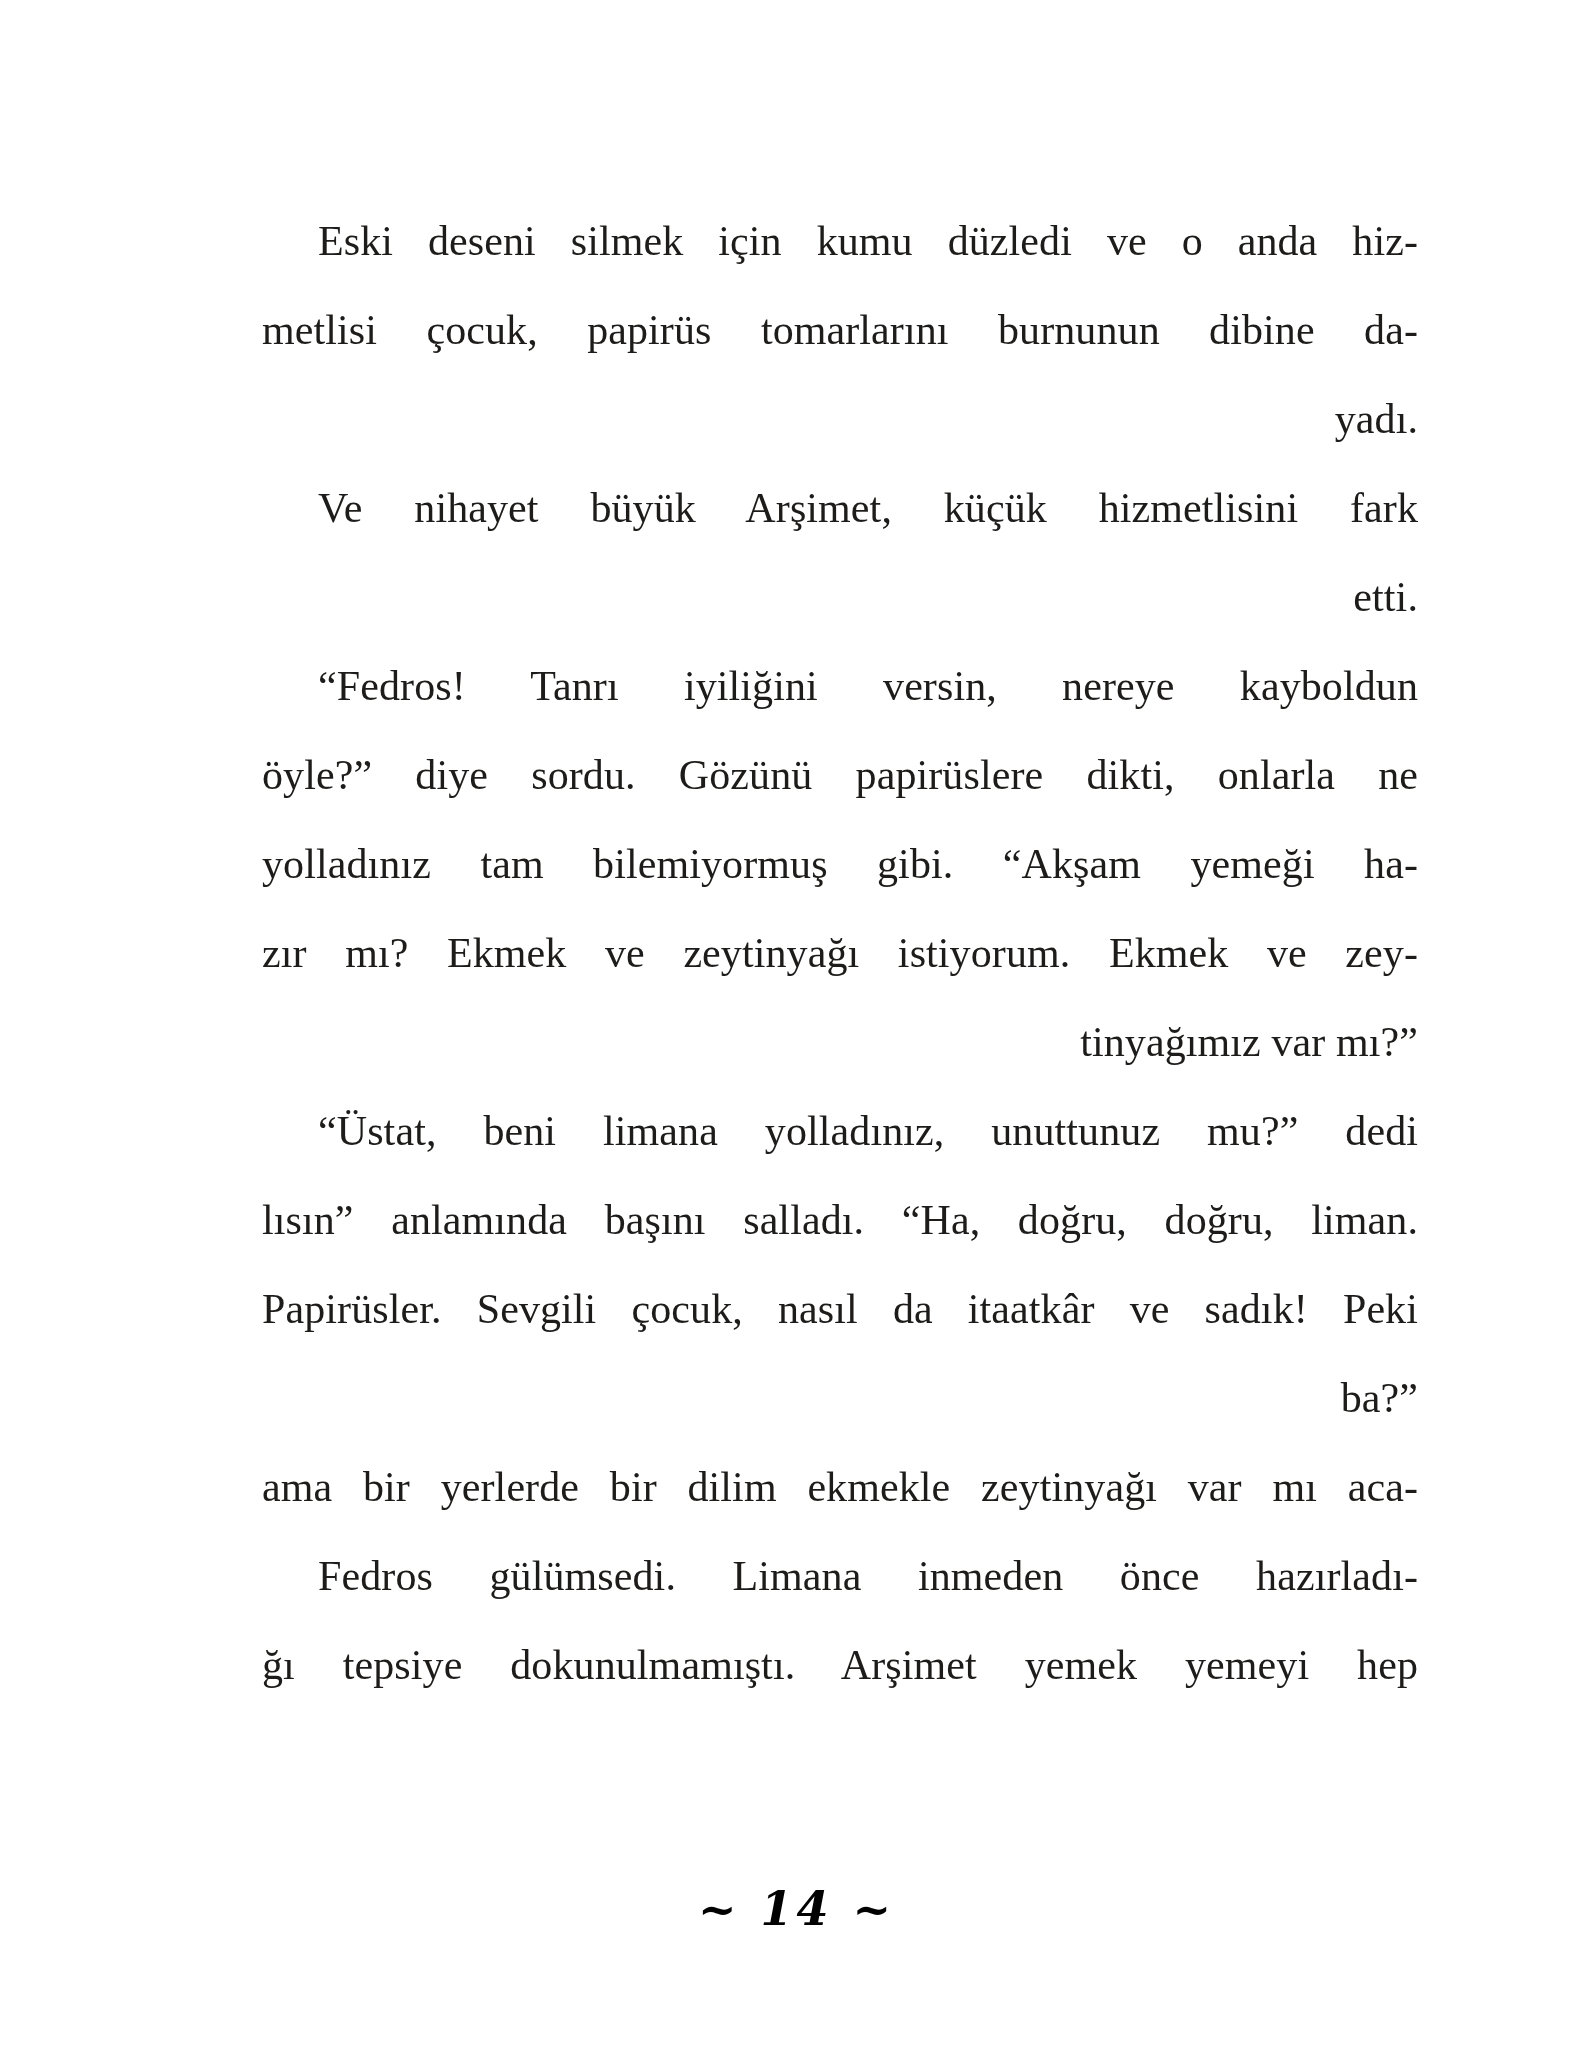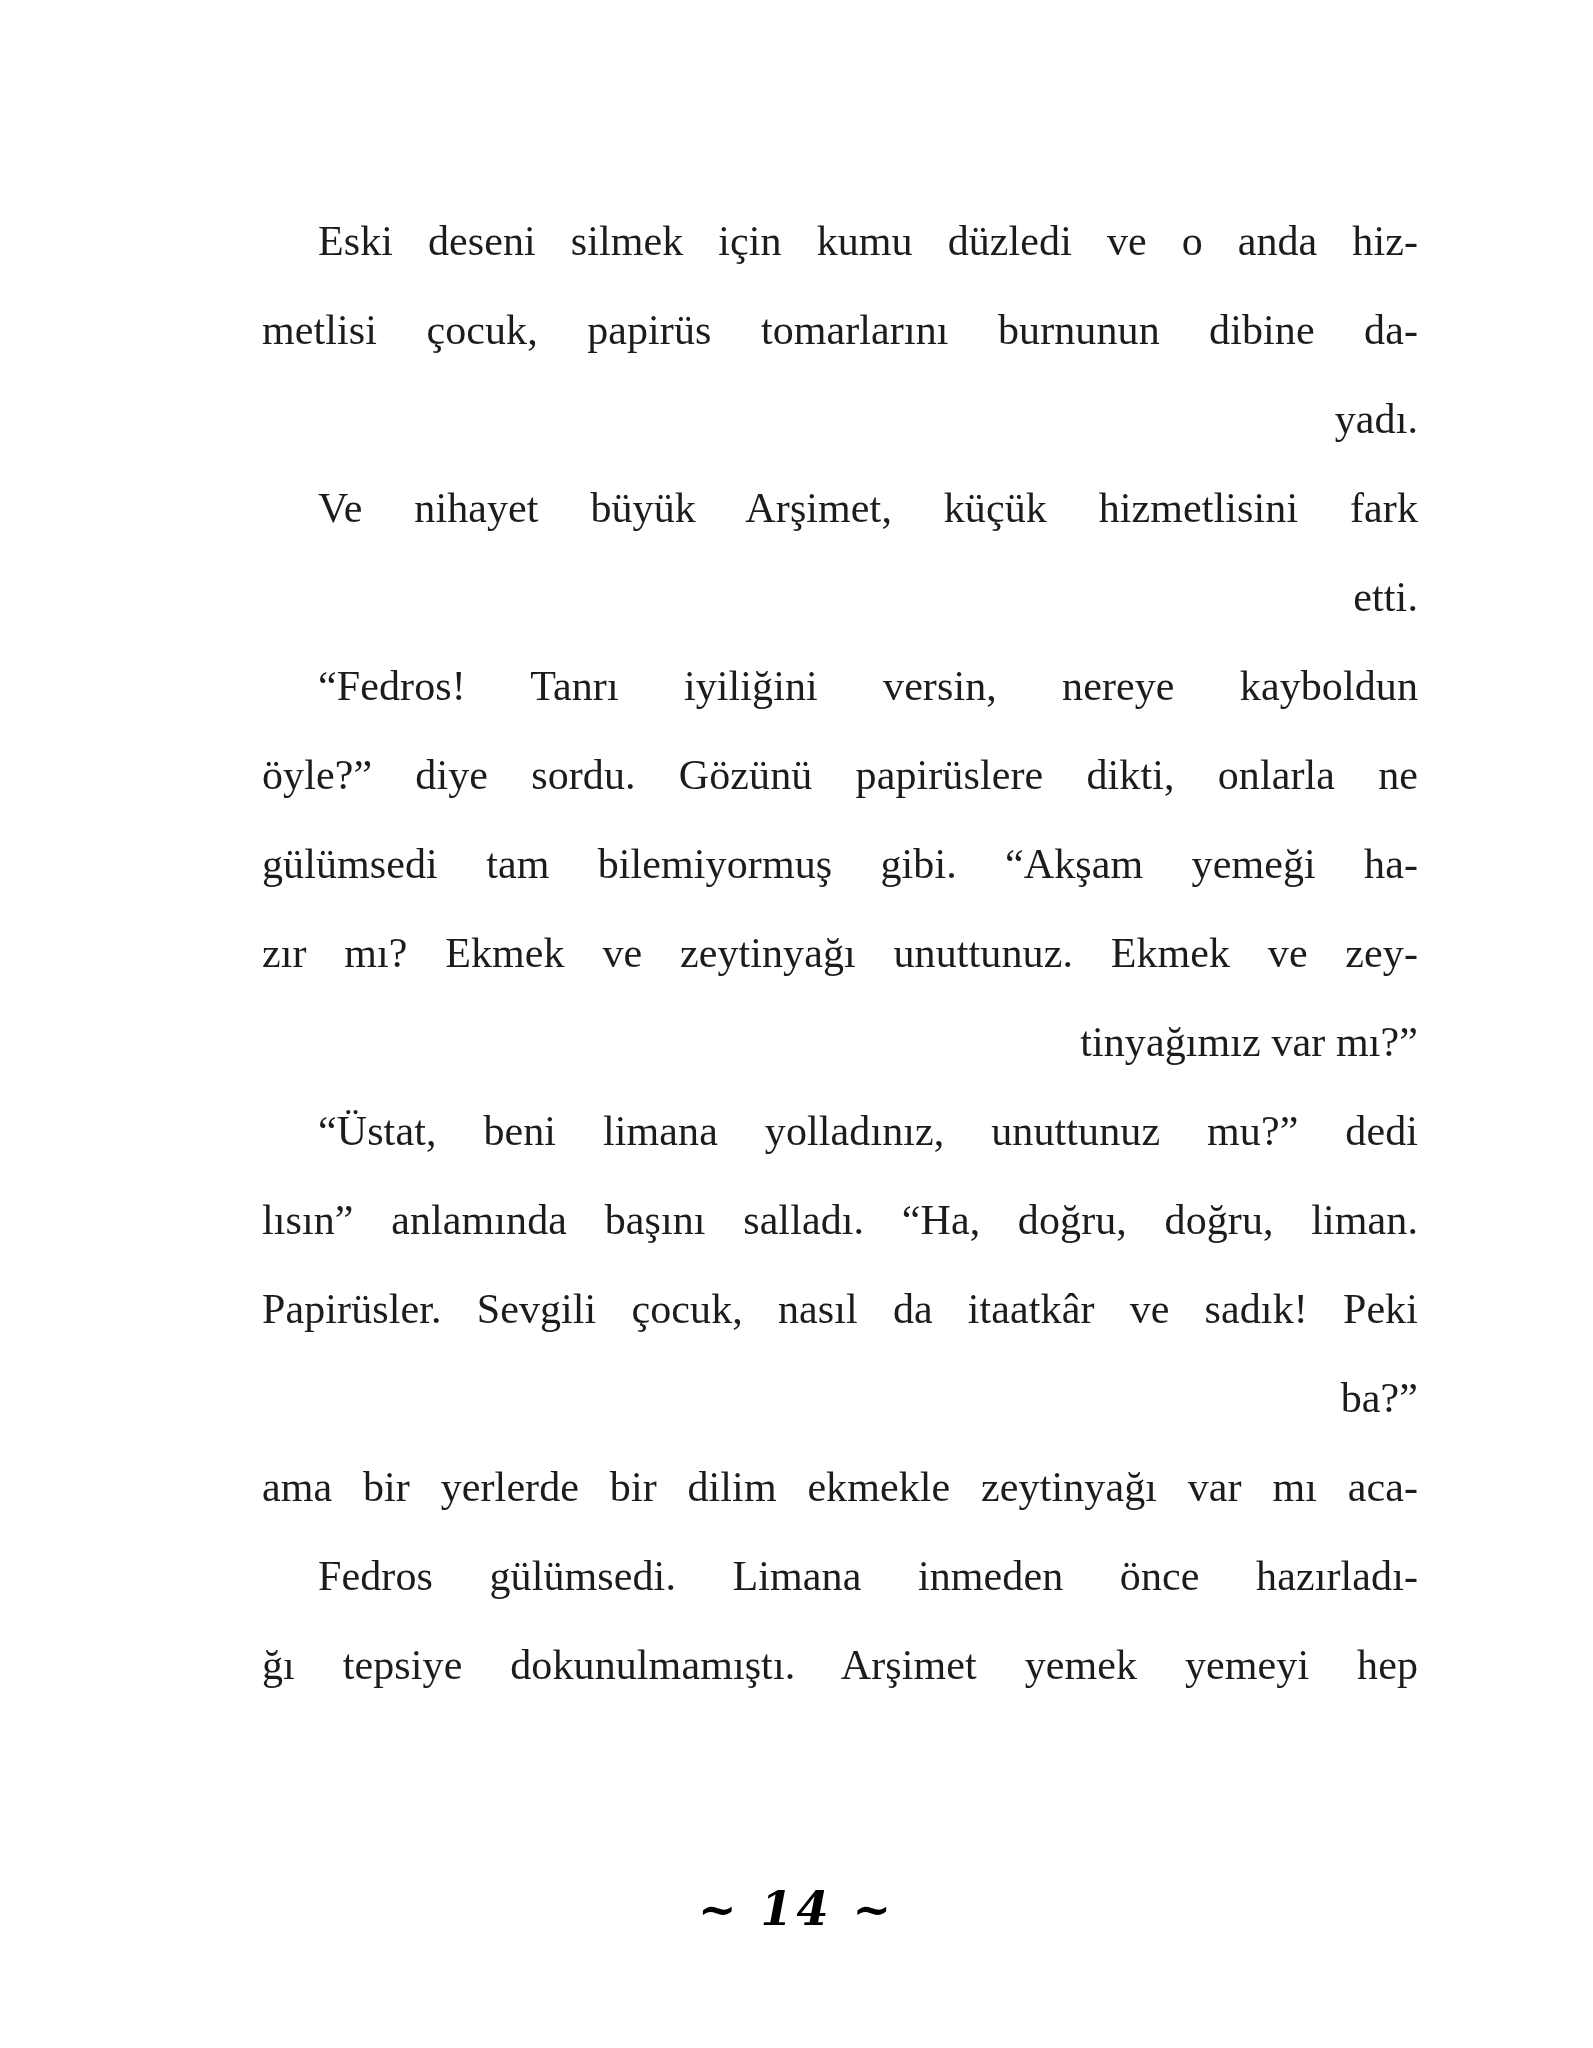--- a/index.html
+++ b/index.html
@@ -56,22 +56,22 @@
 <div class="page" style="background: rgb(255, 255, 255);">
 
   <main class="text-block" style="color: rgb(29, 28, 26);">
       <div class="line justify indent">Eski deseni silmek için kumu düzledi ve o anda hiz-</div>
       <div class="line justify">metlisi çocuk, papirüs tomarlarını burnunun dibine da-</div>
       <div class="line">yadı.</div>
       <div class="line justify indent">Ve nihayet büyük Arşimet, küçük hizmetlisini fark</div>
       <div class="line">etti.</div>
       <div class="line justify indent">“Fedros! Tanrı iyiliğini versin, nereye kayboldun</div>
       <div class="line justify">öyle?” diye sordu. Gözünü papirüslere dikti, onlarla ne</div>
-      <div class="line justify">gülümsedi tam bilemiyormuş gibi. “Akşam yemeği ha-</div>
-      <div class="line justify">zır mı? Ekmek ve zeytinyağı unuttunuz. Ekmek ve zey-</div>
+      <div class="line justify">yolladınız tam bilemiyormuş gibi. “Akşam yemeği ha-</div>
+      <div class="line justify">zır mı? Ekmek ve zeytinyağı istiyorum. Ekmek ve zey-</div>
       <div class="line">tinyağımız var mı?”</div>
       <div class="line justify indent">“Üstat, beni limana yolladınız, unuttunuz mu?” dedi</div>
       <div class="line justify">lısın” anlamında başını salladı. “Ha, doğru, doğru, liman.</div>
       <div class="line justify">Papirüsler. Sevgili çocuk, nasıl da itaatkâr ve sadık! Peki</div>
       <div class="line">ba?”</div>
       <div class="line justify">ama bir yerlerde bir dilim ekmekle zeytinyağı var mı aca-</div>
       <div class="line justify indent">Fedros gülümsedi. Limana inmeden önce hazırladı-</div>
       <div class="line justify">ğı tepsiye dokunulmamıştı. Arşimet yemek yemeyi hep</div>
     </main>
 

